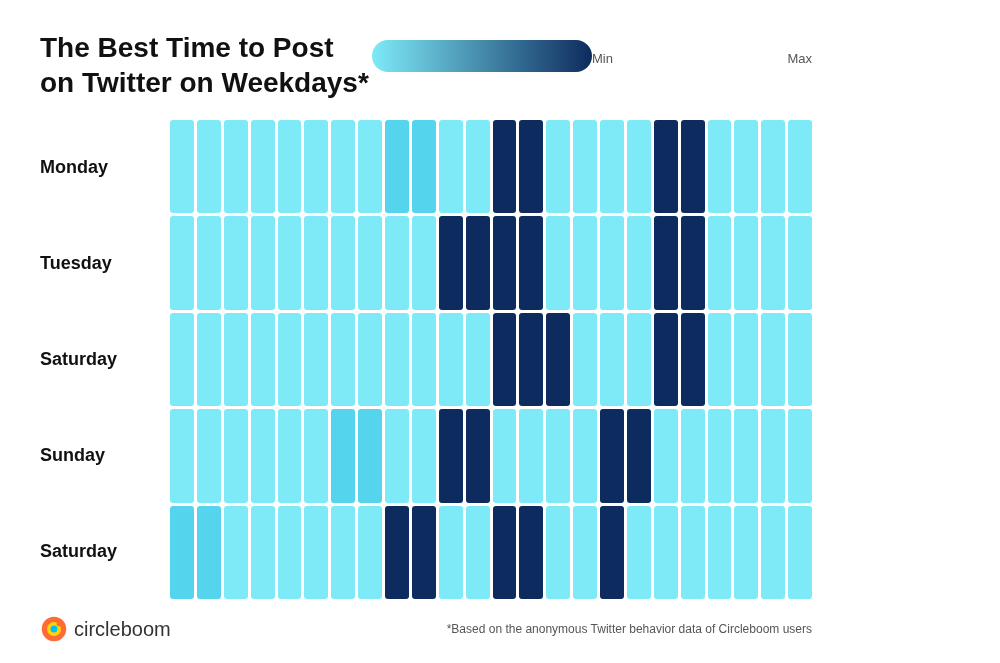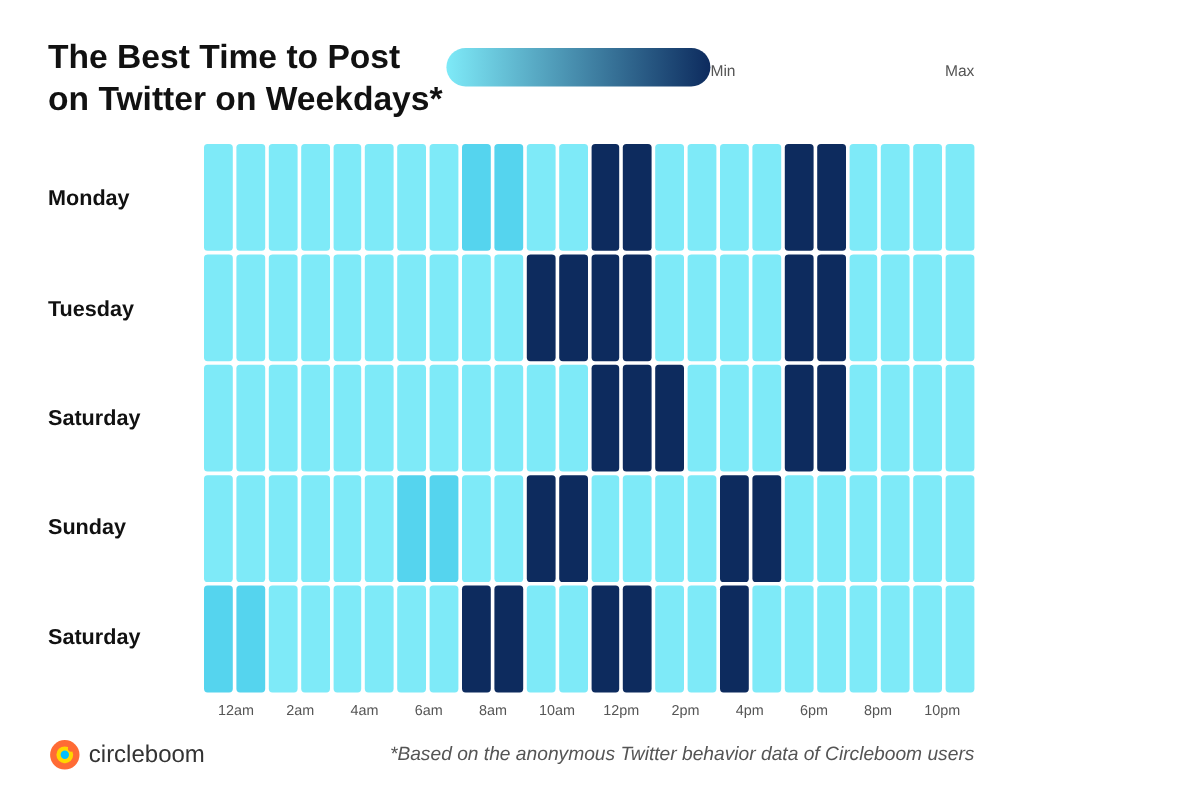--- a/index.html
+++ b/index.html
@@ -138,23 +138,22 @@
       height: 28px;
     }
 
     .brand-name {
       font-size: 20px;
       color: #333;
       font-weight: 500;
     }
 
     .footnote {
-      font-size: 16px;
+      font-size: 12px;
       color: #555;
-      font-style: italic;
     }
 
     
     .c0 { background-color: #7EEAF8; }
     .c5 { background-color: #0D2B5E; }
     .c-light { background-color: #55D4EE; }
   </style>
 </head>
 <body>
 
@@ -310,35 +309,20 @@
             <div class="heatmap-cell c0"></div>
             <div class="heatmap-cell c0"></div>
             <div class="heatmap-cell c0"></div>
             <div class="heatmap-cell c0"></div>
             <div class="heatmap-cell c0"></div>
             <div class="heatmap-cell c0"></div>
           </div>
         </div>
     </div>
 
-    <div class="time-labels" id="time-labels">
-
-    <span class="time-label">12am</span>
-        <span class="time-label">2am</span>
-        <span class="time-label">4am</span>
-        <span class="time-label">6am</span>
-        <span class="time-label">8am</span>
-        <span class="time-label">10am</span>
-        <span class="time-label">12pm</span>
-        <span class="time-label">2pm</span>
-        <span class="time-label">4pm</span>
-        <span class="time-label">6pm</span>
-        <span class="time-label">8pm</span>
-        <span class="time-label">10pm</span>
-      </div>
   </div>
 
   <div class="footer">
     <div class="brand">
 
       <svg class="brand-icon" viewBox="0 0 32 32" xmlns="http://www.w3.org/2000/svg">
         <circle cx="16" cy="16" r="14" fill="#FF6B35"></circle>
         <circle cx="16" cy="16" r="8" fill="#FFD700"></circle>
         <circle cx="16" cy="16" r="4" fill="#00BFFF"></circle>
         <circle cx="22" cy="10" r="3" fill="#FF6B35"></circle>

